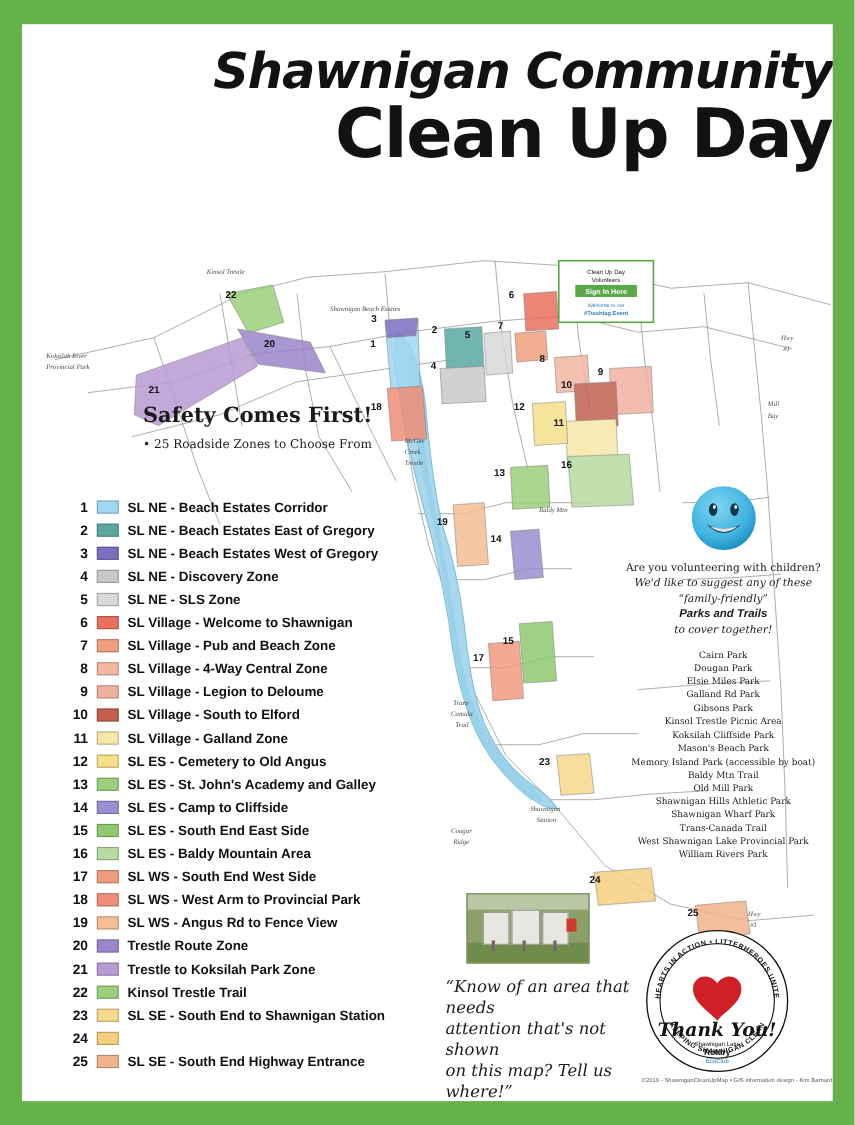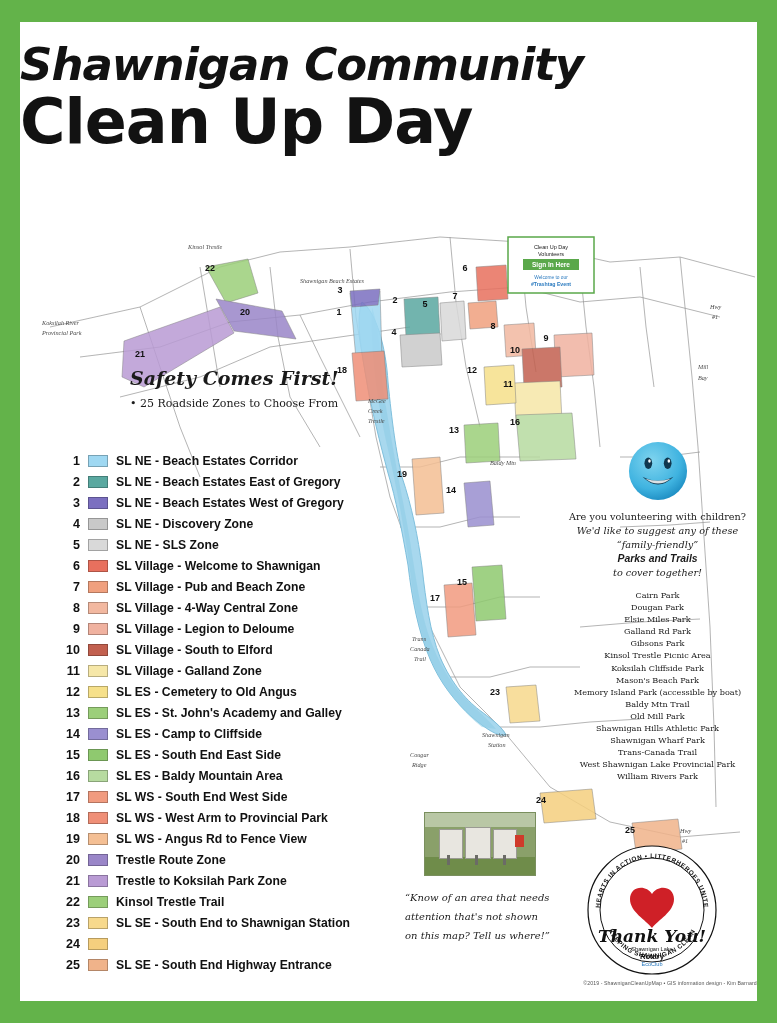--- a/index.html
+++ b/index.html
@@ -24,21 +24,21 @@
   #sheet {
     position: relative;
     width: 100%;
     height: 100%;
     background: #ffffff;
     box-sizing: border-box;
     overflow: hidden;
   }
   
   .title-block {
-    text-align: left;
+    text-align: right;
     padding-top: 18px;
   }
   .title-line1 {
     font-family: "DejaVu Sans", sans-serif;
     font-style: italic;
     font-weight: bold;
     font-size: 45px;
     line-height: 50px;
     letter-spacing: -1px;
     color: #121212;
@@ -63,21 +63,20 @@
 
   
   .safety {
     position: absolute;
     left: 110px;
     top: 345px;
     width: 300px;
   }
   .safety-title {
     font-family: "DejaVu Serif", serif;
-    font-style: italic;
     font-weight: bold;
     font-size: 19px;
     color: #1a1a1a;
     margin-bottom: 7px;
   }
   .safety-bullet {
     font-family: "DejaVu Serif", serif;
     font-size: 11px;
     color: #1a1a1a;
     line-height: 15px;
@@ -181,21 +180,21 @@
   .kiosk-post { position:absolute; background:#6b6b66; width:3px; }
 
   
   #quote {
     position: absolute;
     left: 385px;
     top: 866px;
     width: 175px;
     font-family: "DejaVu Serif", serif;
     font-style: italic;
-    font-size: 10px;
+    font-size: 15px;
     line-height: 19px;
     color: #1a1a1a;
   }
 
   
   #seal {
     position: absolute;
     left: 566px;
     top: 822px;
     width: 132px;

